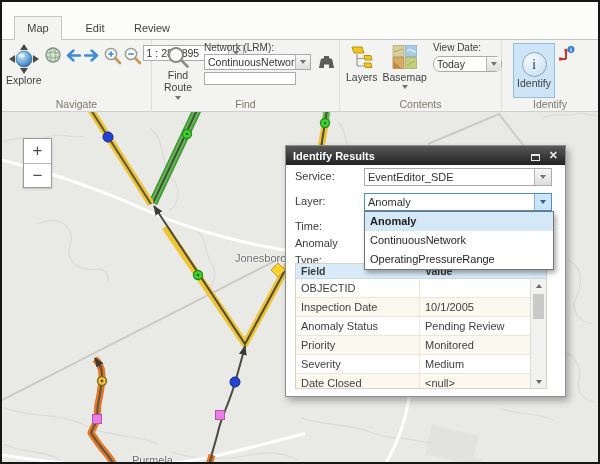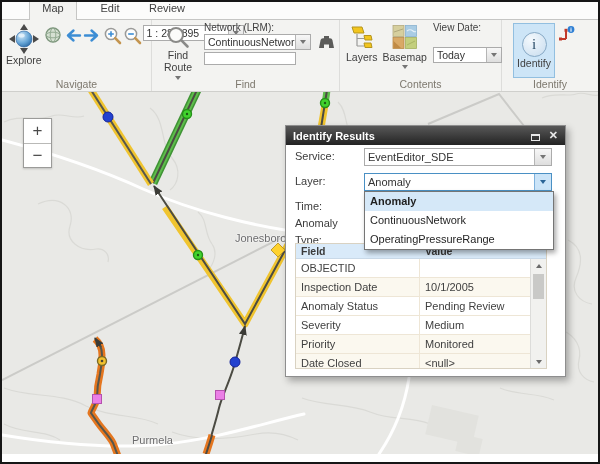--- a/index.html
+++ b/index.html
@@ -1,21 +1,21 @@
 <!DOCTYPE html>
 <html><head>
 <meta charset="utf-8">
 <style>
   html,body{margin:0;padding:0;background:#e0e0e0;}
   *{box-sizing:border-box;}
   body{font-family:"Liberation Sans",sans-serif;}
   .window{width:600px;height:464px;border:2px solid #161616;background:#fff;position:relative;overflow:hidden;}
 
   
-  .tabbar{height:18px;background:#fcfcfb;border-bottom:1px solid #c6c6c4;display:flex;align-items:flex-end;padding-left:27px;}
+  .tabbar{height:38px;background:#fcfcfb;border-bottom:1px solid #c6c6c4;display:flex;align-items:flex-end;padding-left:12px;}
   .tab{width:48px;height:21px;line-height:21px;text-align:center;font-size:11px;color:#3f3f3f;margin-right:9px;cursor:default;}
   .tab.active{background:#f3f3f1;border:1px solid #c6c6c4;border-bottom:none;height:24px;line-height:23px;margin-bottom:-1px;position:relative;z-index:2;}
 
   
   .ribbon{height:72px;background:#f3f3f1;border-bottom:1px solid #cfcfcc;display:flex;}
   .rgroup{position:relative;border-right:1px solid #dddddb;padding:2px 0 13px 4px;display:flex;align-items:flex-start;}
   .group-label{position:absolute;bottom:0;left:0;right:0;text-align:center;font-size:10.5px;color:#7d786e;height:13px;line-height:12px;}
   .g-navigate{width:150px;}
   .g-find{width:188px;}
   .g-contents{width:162px;}
@@ -37,21 +37,21 @@
   .find-right{margin-left:4px;margin-top:0px;}
   .small-label{font-size:10px;color:#3f3f3f;margin-bottom:1px;}
   .net-row{display:flex;align-items:center;}
   .net-combo{width:107px;height:16px;}
   .binoc{margin-left:7px;}
   .route-input{width:92px;height:13px;border:1px solid #ababab;background:#fff;margin-top:2px;}
 
   .cbtn-big{display:flex;flex-direction:column;align-items:center;margin:3px 3px 0 2px;}
   .cbtn-big .btn-lbl{margin-top:2px;}
   .vd-col{margin-left:3px;margin-top:0;}
-  .vd-combo{width:69px;height:16px;margin-top:14px;}
+  .vd-combo{width:69px;height:16px;margin-top:3px;border-radius:7px;}
 
   .identify-btn{width:42px;height:55px;margin:1px 3px 0 7px;background:#cde5f7;border:1px solid #92bfe0;display:flex;flex-direction:column;align-items:center;justify-content:center;}
   .icircle{width:25px;height:25px;border-radius:50%;background:radial-gradient(circle at 35% 30%, #f4f9fd, #c7dcee);border:1px solid #87aac6;font-family:"Liberation Serif",serif;font-size:15px;color:#2b4d68;display:flex;align-items:center;justify-content:center;}
   .idroute{margin-top:4px;}
 
   
   .map{position:relative;height:362px;background:#e9e9e6;overflow:hidden;}
   .map-svg{position:absolute;left:0;top:0;}
   .zoomctl{position:absolute;left:21px;top:26px;width:29px;border:1px solid #9b9b99;background:#fff;box-shadow:0 1px 2px rgba(0,0,0,.18);}
   .zbtn{height:24px;line-height:23px;text-align:center;font-size:17px;color:#4a4a4a;background:#fff;cursor:default;}
@@ -406,27 +406,27 @@
             <div class="tc1">OBJECTID</div>
           </div>
           <div class="trow alt">
             <div class="tc1">Inspection Date</div>
             <div class="tc2">10/1/2005</div>
           </div>
           <div class="trow">
             <div class="tc1">Anomaly Status</div>
             <div class="tc2">Pending Review</div>
           </div>
+          <div class="trow alt">
+            <div class="tc1">Priority</div>
+            <div class="tc2">Monitored</div>
+          </div>
           <div class="trow">
             <div class="tc1">Severity</div>
             <div class="tc2">Medium</div>
-          </div>
-          <div class="trow alt">
-            <div class="tc1">Priority</div>
-            <div class="tc2">Monitored</div>
           </div>
           <div class="trow alt">
             <div class="tc1">Date Closed</div>
             <div class="tc2">&lt;null&gt;</div>
           </div>
         </div>
         <div class="vscroll">
           <div class="sar up">
               <span class="tri-up"></span>
             </div>

